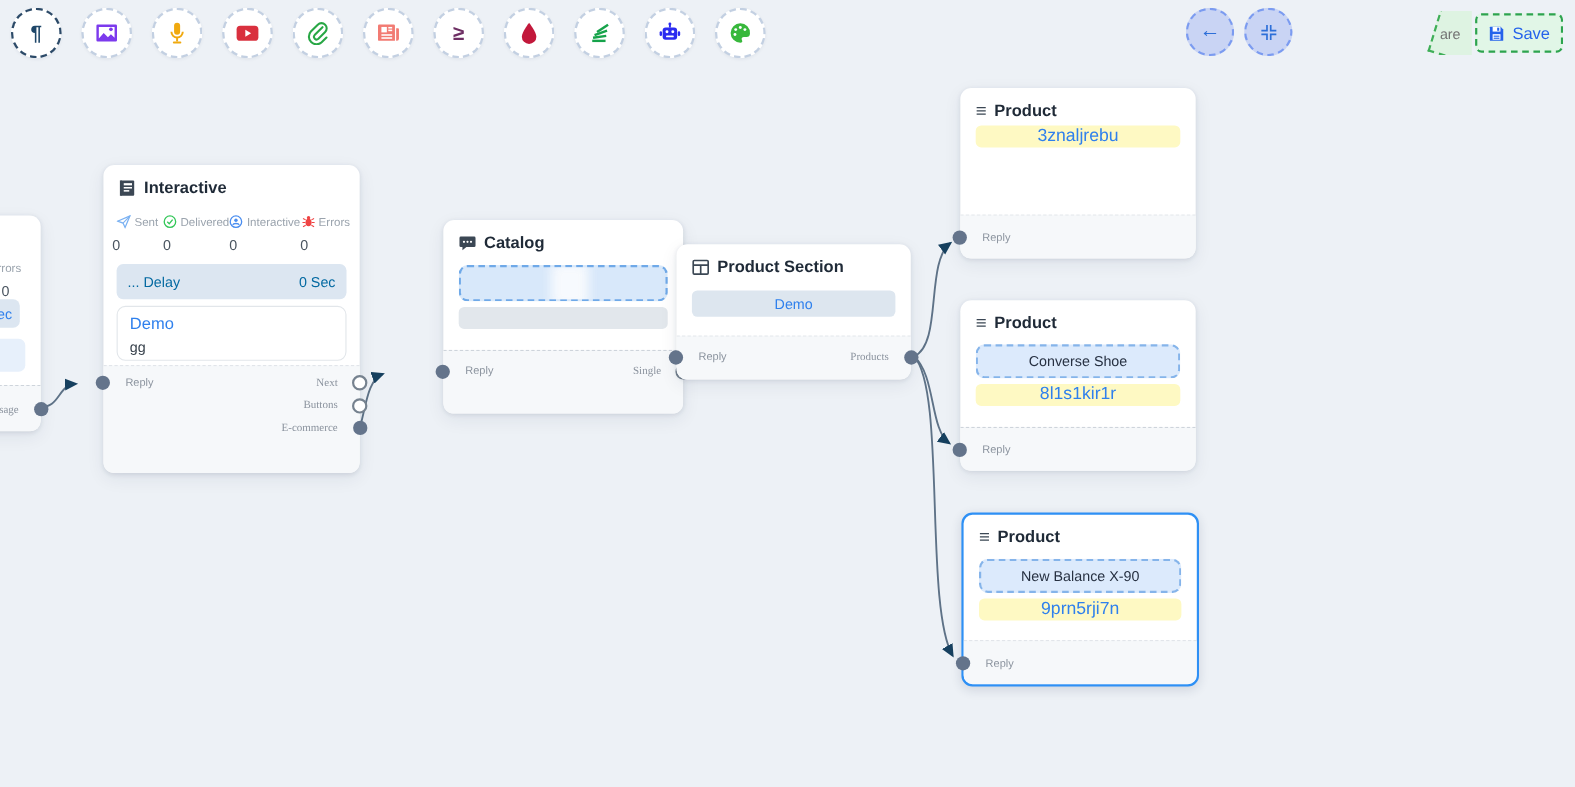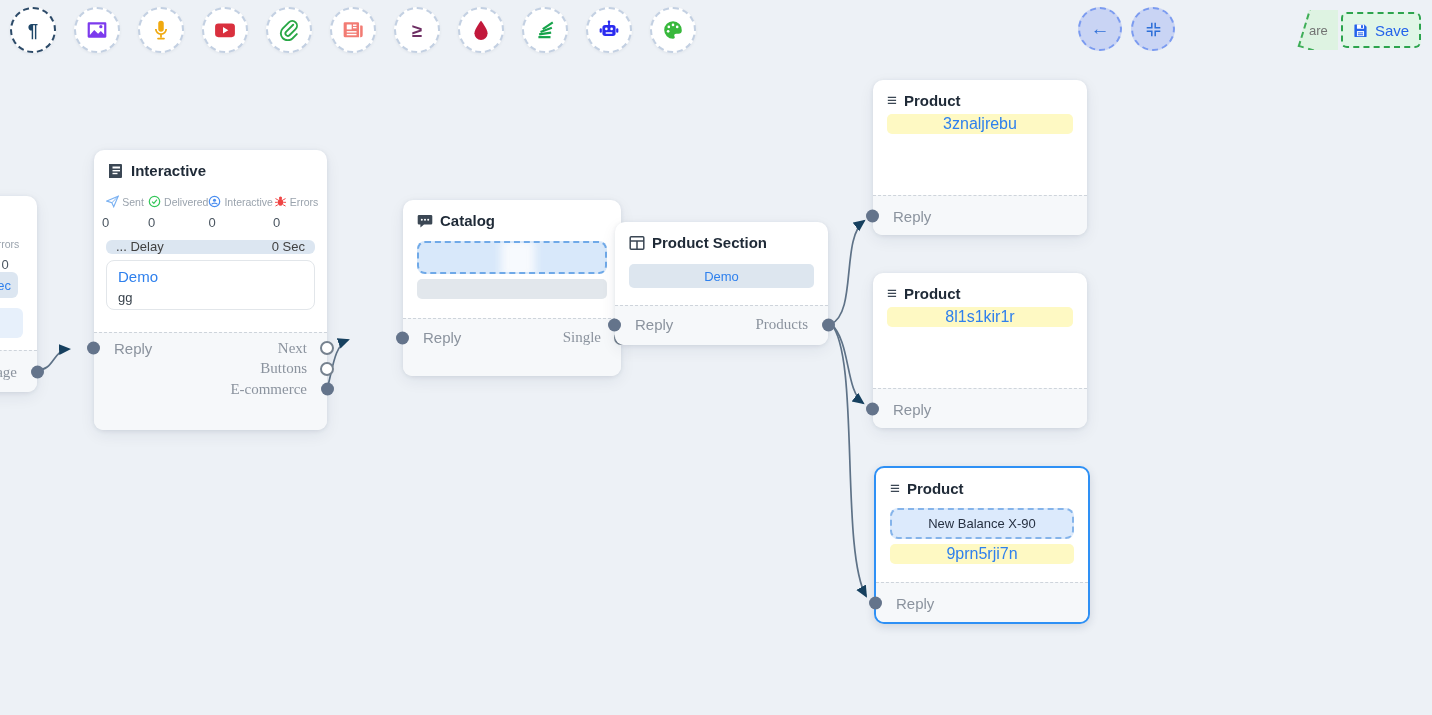--- a/index.html
+++ b/index.html
@@ -61,42 +61,42 @@
     padding: 12px 14px 0 14px; font-size: 15px; font-weight: 700; color: #1f2a37;
   }
   .node-title svg { width: 16px; height: 16px; flex: 0 0 auto; }
   .node-title .glyph { font-size: 17px; font-weight: 700; color: #3b4754; line-height: 14px; }
   .node-footer {
     position: absolute; left: 0; right: 0; bottom: 0;
     background: #f6f8fa; border-top: 1px dashed #ced4db;
     border-radius: 0 0 9px 9px;
   }
   .port-row { position: relative; height: 21px; display: flex; align-items: center; }
-  .port-label { font-size: 15px; color: #8b939e; }
+  .port-label { font-size: 10px; color: #8b939e; }
   .in-label  { position: absolute; left: 20px; }
   .out-label { position: absolute; right: 20px; font-family: Liberation Serif, serif; }
   .handle {
     position: absolute; width: 13px; height: 13px; border-radius: 50%;
     top: 50%; transform: translateY(-50%); cursor: crosshair;
   }
   .handle.filled { background: #64748b; }
   .handle.empty  { background: #ffffff; border: 2px solid #76828f; width: 14px; height: 14px; }
   .handle.in  { left: -7px; }
   .handle.out { right: -7px; }
 
   
   .stats { display: flex; margin-top: 16px; padding: 0 8px; }
   .stat { flex: 1; text-align: left; }
   .stat-label { font-size: 10.5px; color: #9aa3ad; display: flex; align-items: center; justify-content: center; gap: 3px; }
   .stat-label svg { width: 13px; height: 13px; }
   .stat-value { font-size: 13px; color: #4a5560; margin-top: 7px; }
   .delay-bar {
-    margin: 10px 12px 0 12px; height: 14px; background: #dce6f1; border-radius: 6px;
-    display: flex; align-items: flex-end; justify-content: space-between;
-    padding: 0 10px; font-size: 13px; color: #404040;
+    margin: 10px 12px 0 12px; height: 32px; background: #dce6f1; border-radius: 6px;
+    display: flex; align-items: center; justify-content: space-between;
+    padding: 0 10px; font-size: 13px; color: #0369a1;
   }
   .msg-box {
     margin: 6px 12px 0 12px; height: 50px; border: 1px solid #e2e6ea; border-radius: 8px;
     padding: 7px 11px;
   }
   .msg-title { font-size: 15px; color: #2f80ed; }
   .msg-body  { font-size: 13px; color: #38424c; margin-top: 5px; }
 
   
   .dashed-box {
@@ -316,20 +316,23 @@
       <span class="handle in filled"></span>
     </div>
   </div>
 </div>
 
 <div class="node" style="left:873px; top:273px; width:214px; height:155px;">
   <div class="node-title">
     <span class="glyph">≡</span>
     <span>Product</span>
   </div>
+  <div class="prod-field">
+    <span>Converse Shoe</span>
+  </div>
   <div class="prod-id">
     <span>8l1s1kir1r</span>
   </div>
   <div class="node-footer" style="height:40px; padding-top:9px;">
     <div class="port-row" style="height:22px;">
       <span class="port-label in-label">Reply</span>
       <span class="handle in filled"></span>
     </div>
   </div>
 </div>

